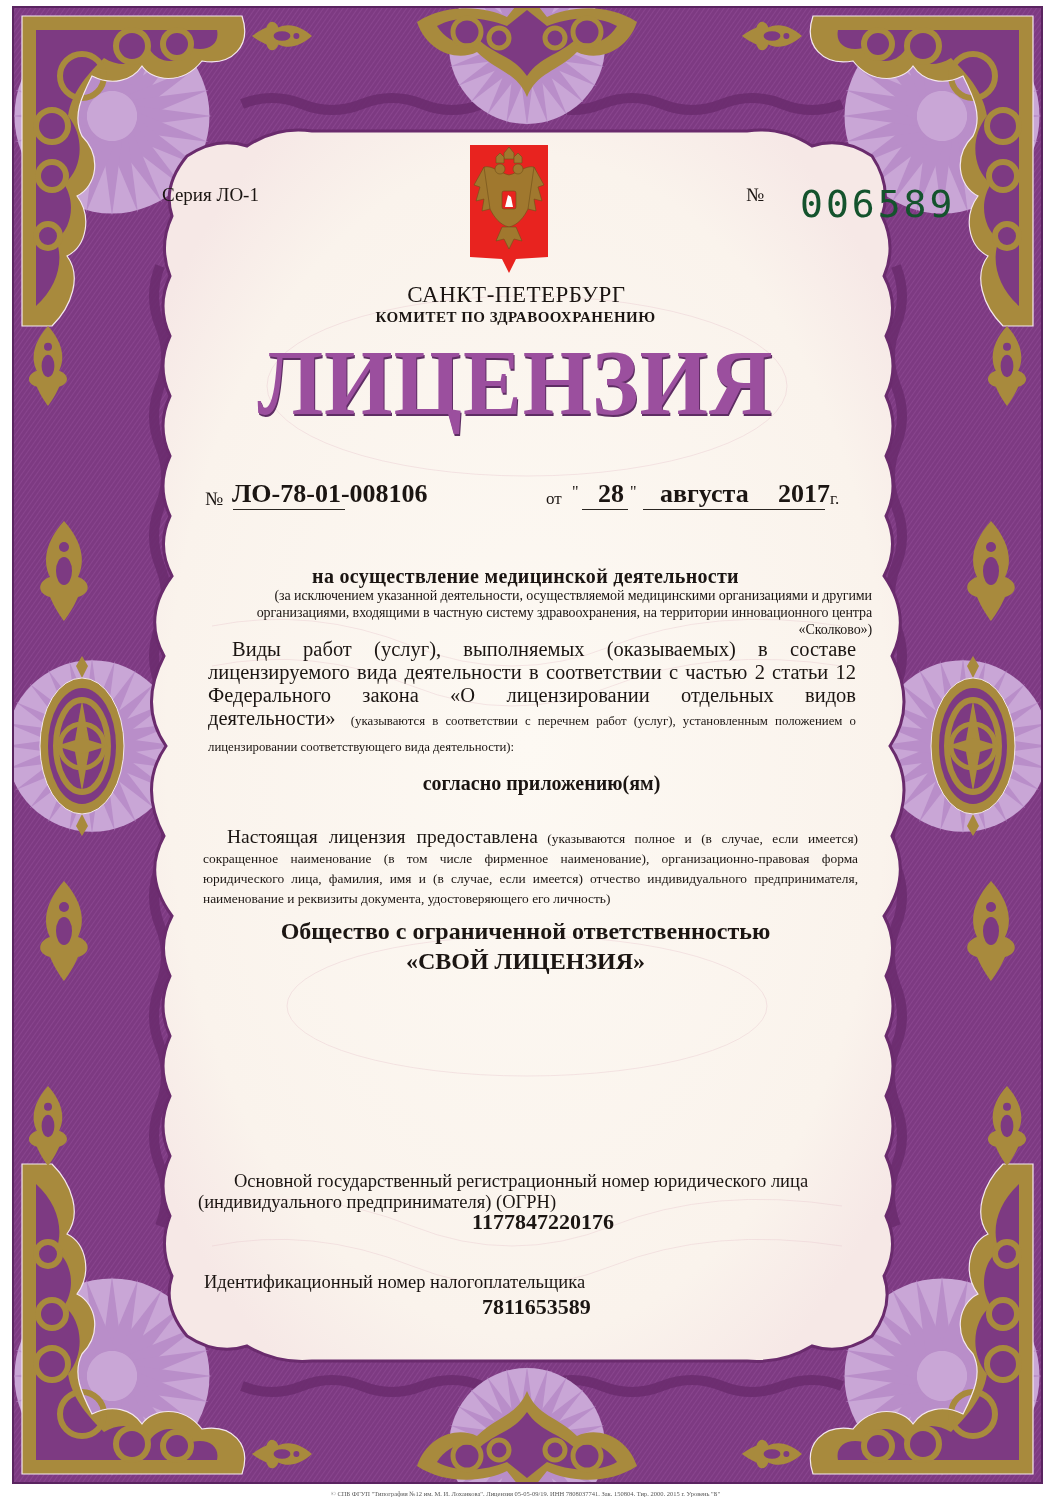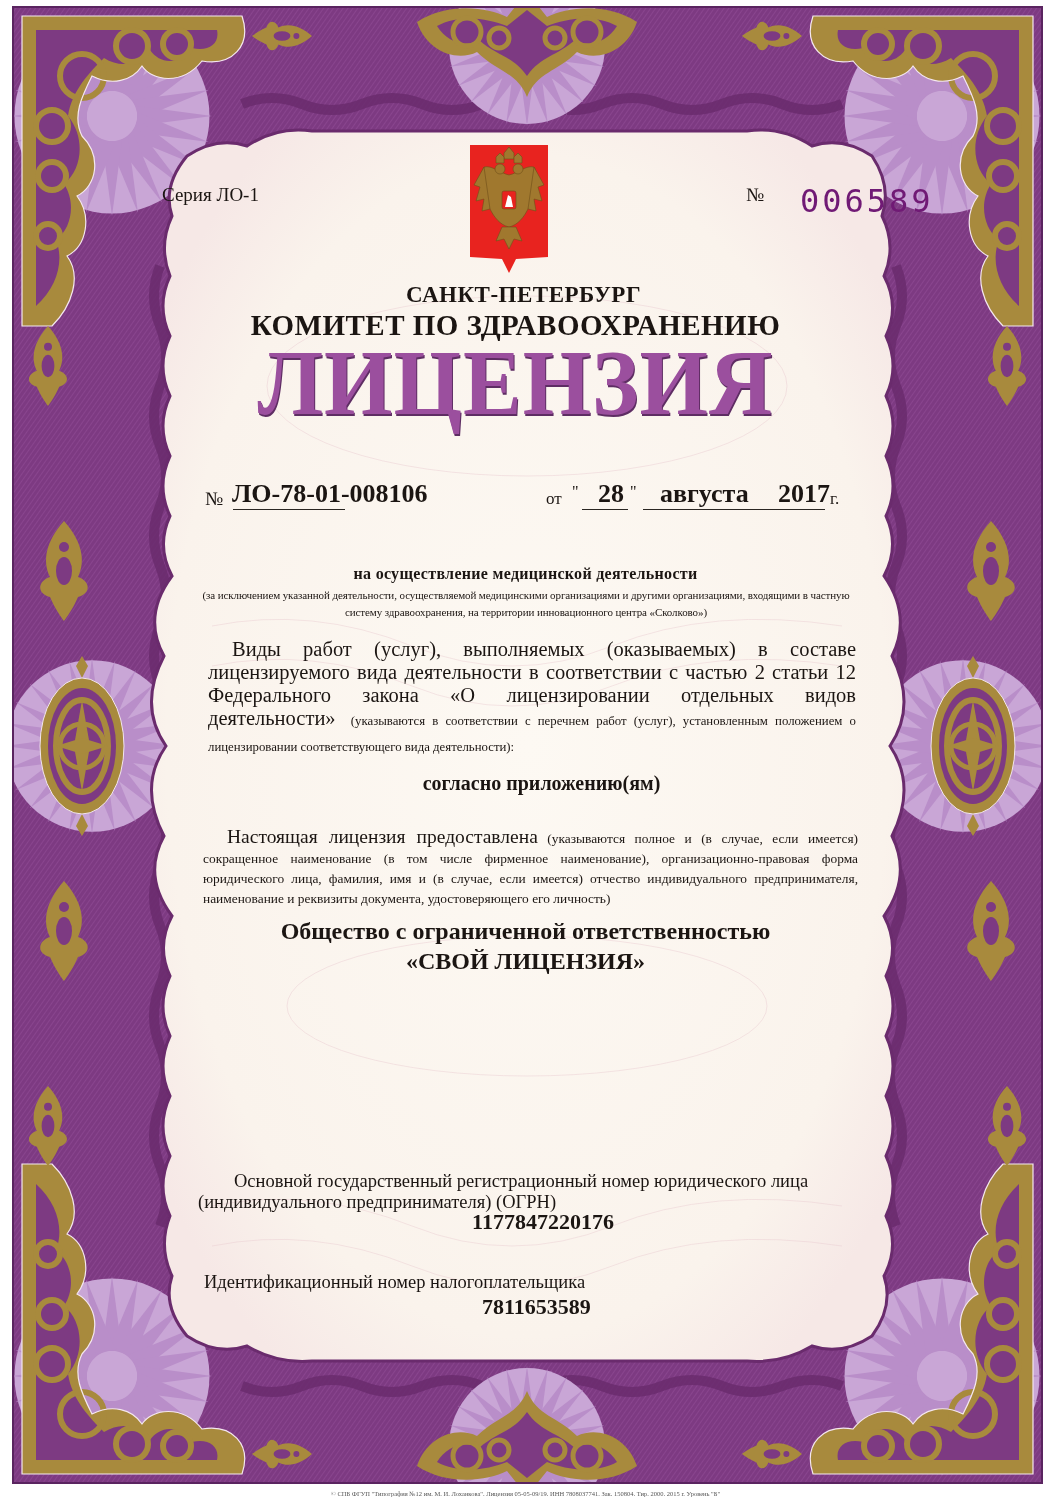--- a/index.html
+++ b/index.html
@@ -4,40 +4,40 @@
 <style>
   html,body{margin:0;padding:0;background:#ffffff;}
   body{width:1051px;height:1500px;position:relative;overflow:hidden;font-family:"Liberation Serif","DejaVu Serif",serif;color:#1b1512;}
   #sheet{position:absolute;left:12px;top:6px;width:1031px;height:1478px;background:#7d3a82;overflow:hidden;}
   #frame-svg{position:absolute;left:0;top:0;width:1031px;height:1478px;}
   #paper{position:absolute;left:0;top:0;width:1031px;height:1478px;}
   .txt{position:absolute;margin:0;}
   .center{text-align:center;}
   #series{left:162px;top:184px;font-size:19px;}
   #num-sign{left:746px;top:184px;font-size:19px;}
-  #blank-num{left:800px;top:182px;font-size:32px;font-family:"DejaVu Sans Mono","Liberation Mono",monospace;letter-spacing:3px;color:#701a75;}
+  #blank-num{left:800px;top:182px;font-size:38px;font-family:"DejaVu Sans Mono","Liberation Mono",monospace;letter-spacing:3px;color:#14532d;}
   #coat{position:absolute;left:470px;top:145px;width:78px;height:128px;}
-  #city{left:8px;width:1031px;top:282px;font-size:23px;font-weight:bold;letter-spacing:0.5px;}
-  #committee{left:0;width:1031px;top:309px;font-size:29px;font-weight:bold;letter-spacing:0.5px;}
+  #city{left:1px;width:1031px;top:282px;font-size:23px;font-weight:normal;letter-spacing:0.5px;}
+  #committee{left:0;width:1031px;top:309px;font-size:15px;font-weight:bold;letter-spacing:0.5px;}
   #title{left:0;width:1031px;top:333px;font-size:88px;font-weight:bold;color:#9b4f9e;letter-spacing:1px;text-shadow:1px 1px 0 #5e2d63;transform:scaleY(1.05);}
   .field-line{position:absolute;border-bottom:1px solid #2a2622;}
   #lic-num-sign{left:205px;top:488px;font-size:19px;}
   #lic-num{left:232px;top:479px;font-size:26px;font-weight:bold;}
   #line-num{left:233px;top:509px;width:112px;}
   #from-lbl{left:546px;top:489px;font-size:17px;}
   #q1{left:572px;top:483px;font-size:16px;}
   #day{left:598px;top:479px;font-size:26px;font-weight:bold;text-align:center;}
   #q2{left:630px;top:483px;font-size:16px;}
   #line-day{left:582px;top:509px;width:46px;}
   #month{left:660px;top:479px;font-size:26px;font-weight:bold;}
   #year{left:778px;top:479px;font-size:26px;font-weight:bold;}
   #line-month{left:643px;top:509px;width:182px;}
   #g-lbl{left:830px;top:489px;font-size:17px;}
-  #activity{left:0;width:1051px;top:565px;font-size:16px;font-weight:bold;letter-spacing:0.3px;}
-  #exclusion{left:196px;width:660px;top:587px;font-size:11px;line-height:17px;letter-spacing:-0.1px;}
+  #activity{left:0;width:1051px;top:565px;font-size:20px;font-weight:bold;letter-spacing:0.3px;}
+  #exclusion{left:212px;width:660px;top:587px;font-size:14px;line-height:17px;letter-spacing:-0.1px;text-align:right;}
   #works{left:208px;width:648px;top:638px;font-size:20.5px;line-height:23px;text-align:justify;text-indent:24px;}
   #works .small{font-size:12.8px;margin-left:8px;}
   #annex{left:0;width:1051px;top:772px;font-size:20px;font-weight:bold;padding-left:16px;}
   #granted{left:203px;width:655px;top:827px;font-size:13.4px;line-height:20px;text-align:justify;text-indent:24px;}
   #granted .big{font-size:19.5px;}
   #org-full{left:0;width:1051px;top:916px;font-size:24px;font-weight:bold;line-height:30px;}
   #org-short{left:0;width:1051px;top:1034px;font-size:25px;font-weight:bold;}
   #ogrn-lbl{left:198px;width:655px;top:1171px;font-size:18.5px;line-height:21px;text-indent:36px;}
   #ogrn{left:0;width:1086px;top:1209px;font-size:22px;font-weight:bold;}
   #inn-lbl{left:204px;top:1272px;font-size:18.5px;}

